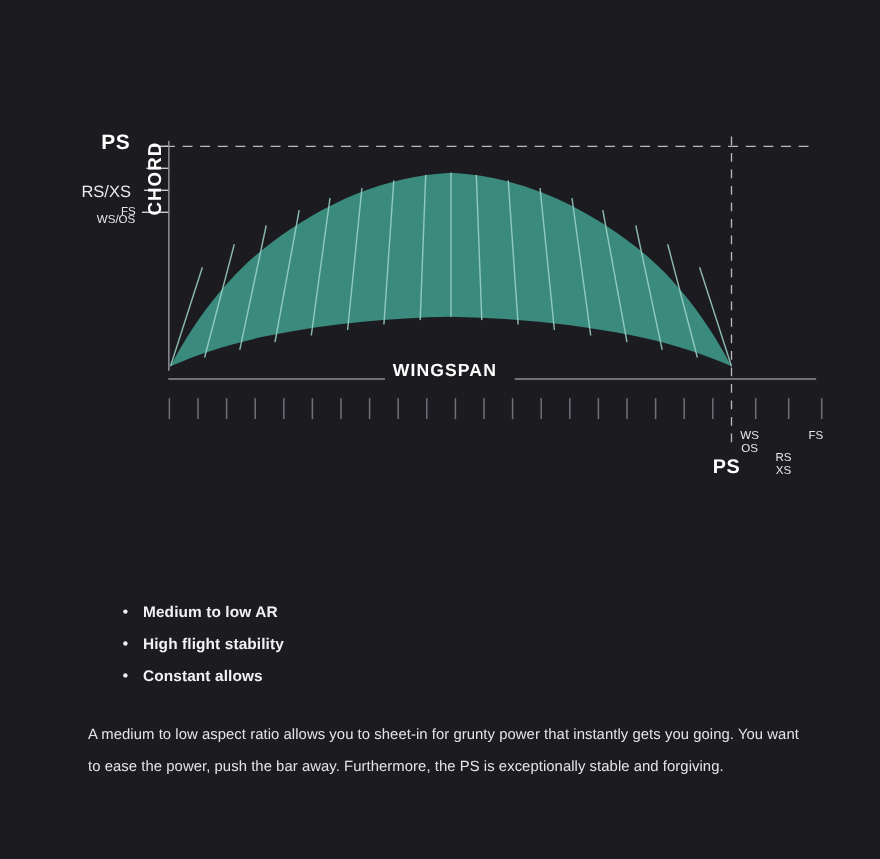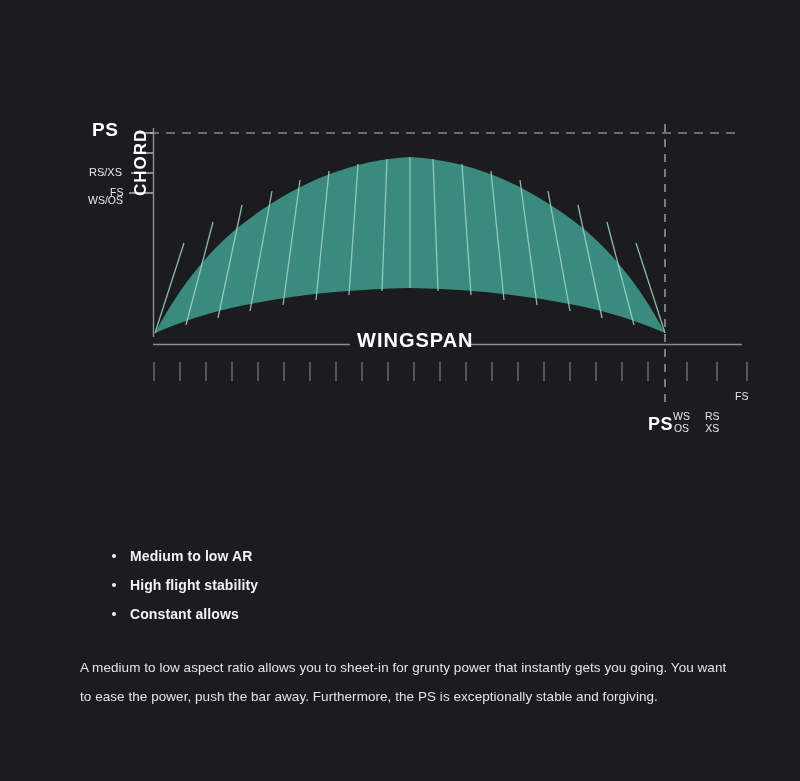--- a/index.html
+++ b/index.html
@@ -45,23 +45,23 @@
     letter-spacing: 0.5px;
   }
   #label-wsos-left {
     left: 88px;
     top: 146px;
     font-size: 10.5px;
     color: #e9e9ec;
     margin-top: 48px;
   }
   #label-rsxs-left {
-    left: 89px;
+    left: 74px;
     top: 166px;
-    font-size: 11px;
+    font-size: 15px;
     color: #e9e9ec;
   }
   #label-fs-left {
     left: 110px;
     top: 186px;
     font-size: 10.5px;
     color: #e9e9ec;
   }
   #label-chord {
     left: 131px;
@@ -70,40 +70,40 @@
     font-weight: bold;
     letter-spacing: 1px;
     transform: rotate(-90deg);
     transform-origin: left top;
     width: 80px;
     text-align: left;
   }
   #label-wingspan {
     left: 357px;
     top: 329px;
-    font-size: 20px;
+    font-size: 16px;
     font-weight: bold;
     letter-spacing: 1px;
   }
   #label-ps-bottom {
     left: 648px;
     top: 414px;
     font-size: 18px;
     font-weight: bold;
     letter-spacing: 0.5px;
   }
   .stacked-tick-label {
     position: absolute;
     font-size: 10.5px;
     line-height: 12px;
     color: #e9e9ec;
     text-align: center;
     white-space: nowrap;
   }
-  #label-wsos-bottom { left: 673px; top: 390px; margin-top: 20px; }
+  #label-wsos-bottom { left: 673px; top: 390px; }
   #label-rsxs-bottom { left: 705px; top: 390px; margin-top: 20px; }
   #label-fs-bottom   { left: 735px; top: 390px; }
 
   
   #text-panel {
     position: absolute;
     left: 0;
     top: 470px;
     width: 800px;
   }

